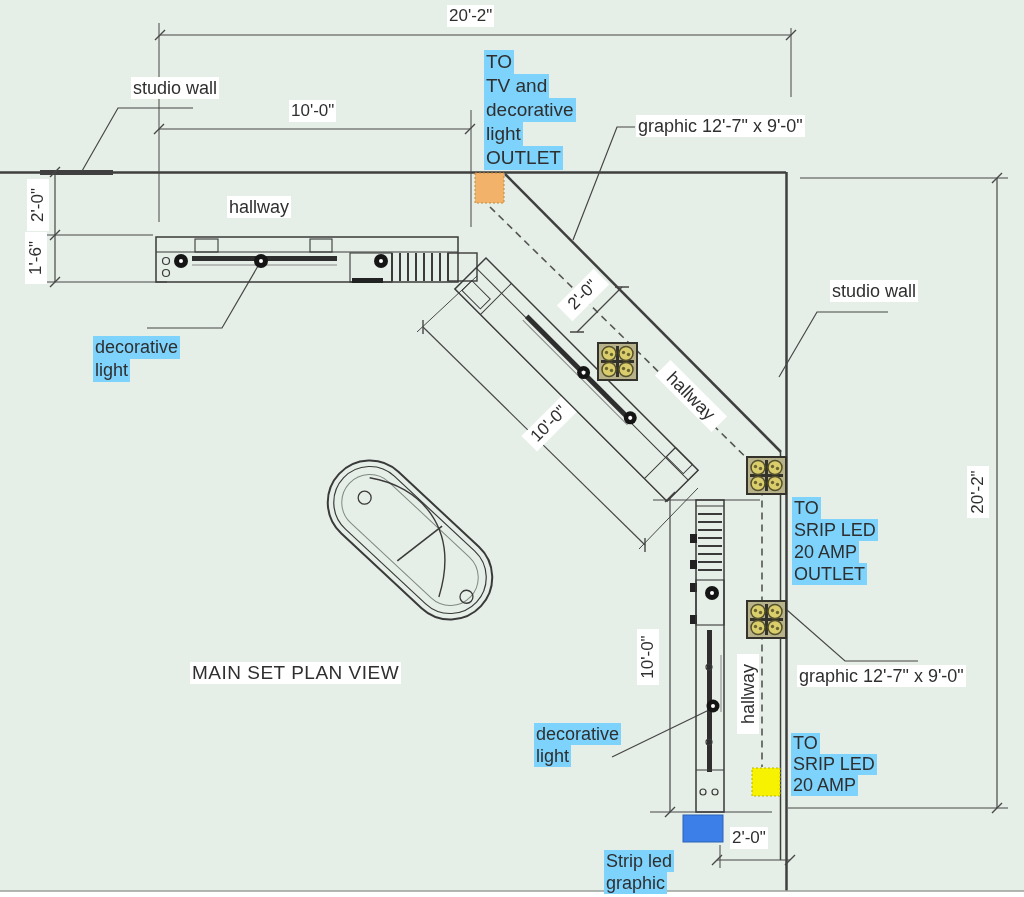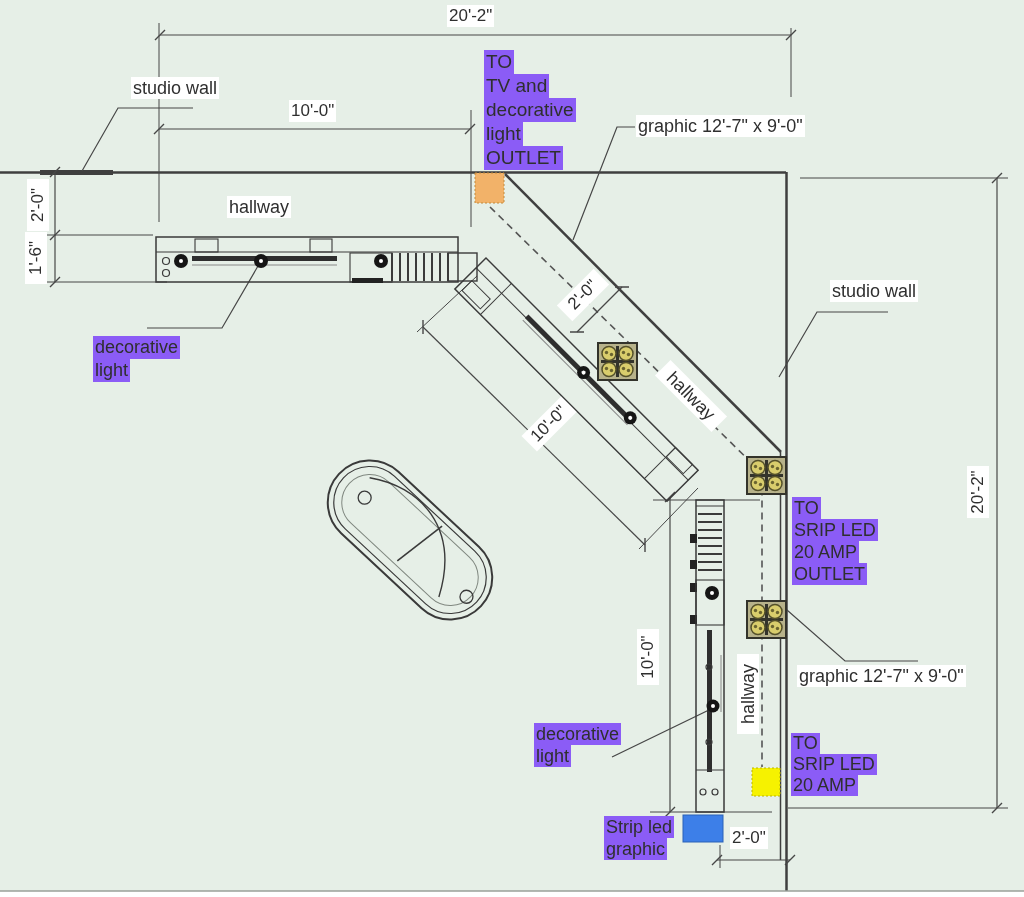--- a/index.html
+++ b/index.html
@@ -14,21 +14,21 @@
     position:absolute;background:#ffffff;color:#2f2f2f;
     font-size:18px;line-height:22px;padding:0 2px;white-space:nowrap;
   }
   .dim{font-size:17px;}
   .rot{transform-origin:center center;text-align:center;}
   .r90{transform:rotate(-90deg);}
   .r45n{transform:rotate(-45deg);}
   .r45p{transform:rotate(45deg);}
   .title{font-size:19px;letter-spacing:.5px;}
   .block{line-height:23px;}
-  .block div{background:#8b5cf6;width:max-content;padding:0 2px;}
+  .block div{background:#7dd3fc;width:max-content;padding:0 2px;}
   .totv{font-size:19px;line-height:24px;}
   .small-lh div{line-height:21px;}
 </style>
 </head>
 <body>
 
 <div id="stage">
   <div id="paper" style="background: rgb(230, 239, 231);"></div>
 
   <svg id="linework" width="1024" height="897" viewBox="0 0 1024 897">
@@ -287,20 +287,21 @@
     <div>decorative</div>
     <div>light</div>
   </div>
 
   <div class="lbl block small-lh" style="left:791px;top:733px;background:transparent;padding:0;">
     <div>TO</div>
     <div>SRIP LED</div>
     <div>20 AMP</div>
   </div>
 
-  <div class="lbl block" style="left:604px;top:816px;background:transparent;padding:0;line-height:22px;">
+  <div class="lbl block" style="left:604px;top:850px;background:transparent;padding:0;line-height:22px;">
     <div>Strip led</div>
     <div>graphic</div>
   </div>
 
   <div class="lbl dim" style="left:730px;top:827px;">2'-0"</div>
 
+  <div class="lbl title" style="left:190px;top:662px;">MAIN SET PLAN VIEW</div>
 </div>
 
 </body></html>

